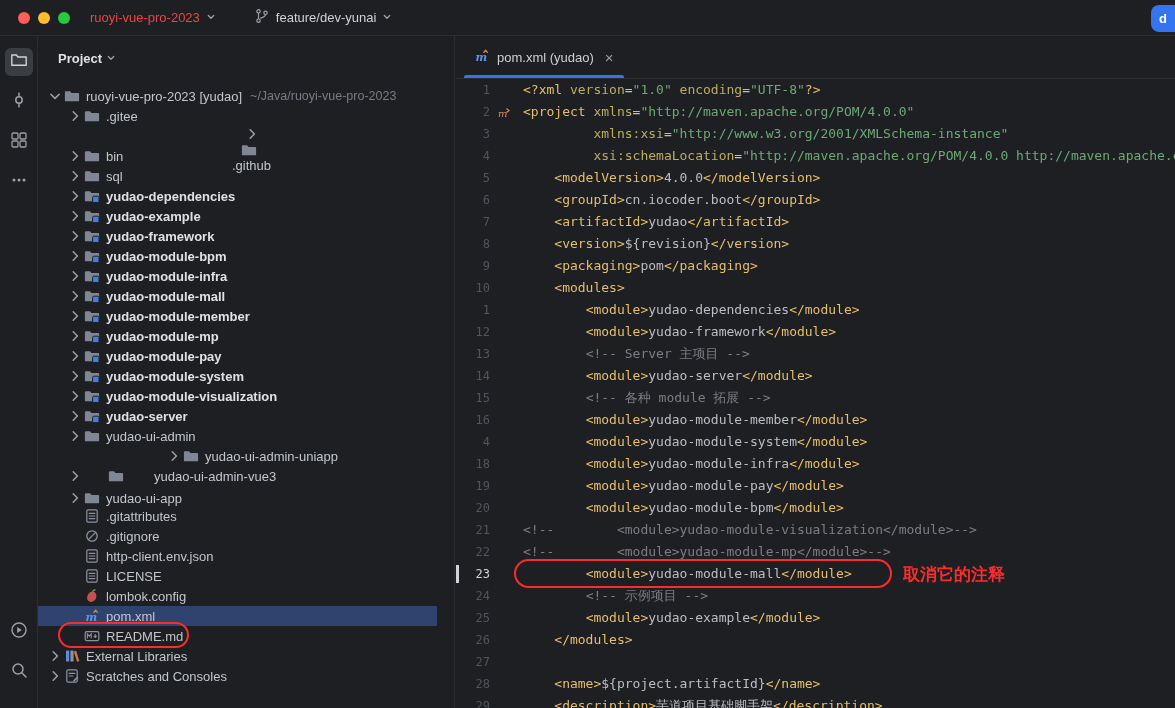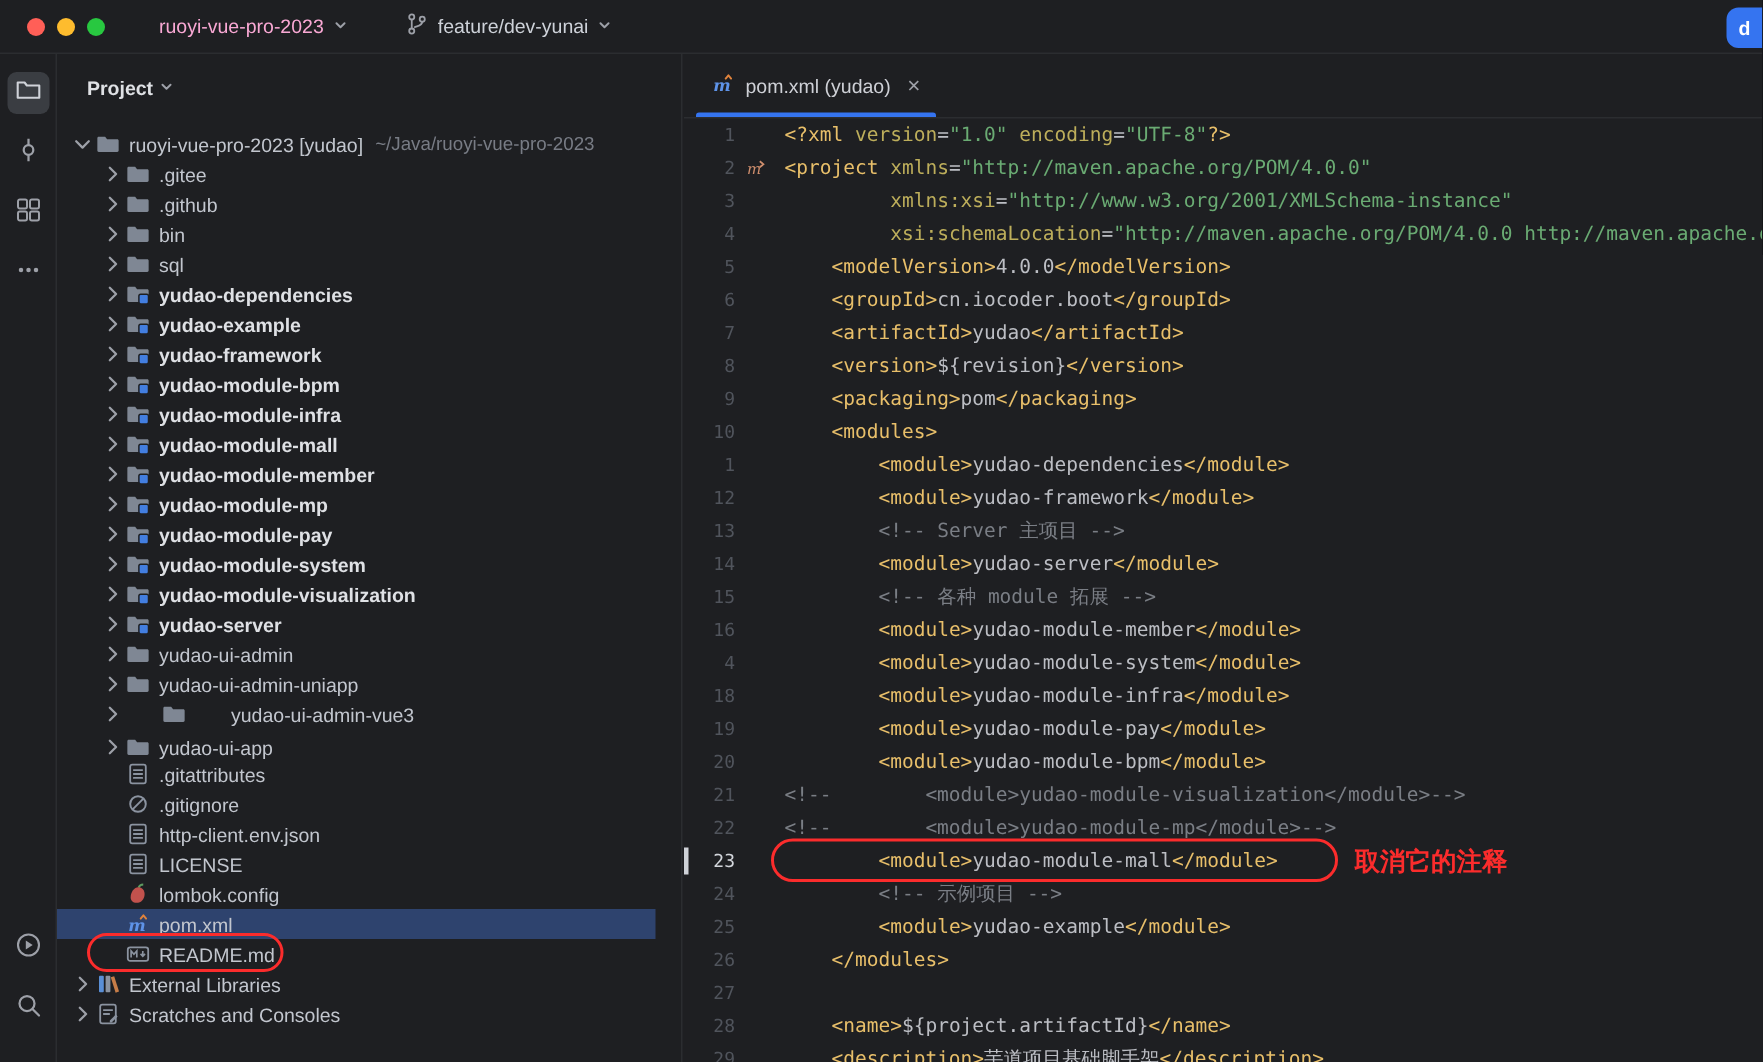--- a/index.html
+++ b/index.html
@@ -4,21 +4,21 @@
 <style>
   *{box-sizing:border-box;margin:0;padding:0}
   html,body{background:#101113}
   body{font-family:"Liberation Sans",sans-serif}
   #app{position:relative;width:1175px;height:708px;background:#1e1f22;overflow:hidden;color:#c2c6ce}
 
   
   .titlebar{position:absolute;top:0;left:0;right:0;height:36px;border-bottom:1px solid #2b2d30;display:flex;align-items:center}
   .lights{display:flex;gap:8px;margin-left:18px}
   .light{width:12px;height:12px;border-radius:50%}
-  .selector{display:flex;align-items:center;gap:6px;margin-left:36px;font-size:13px;color:#f9a8d4;cursor:default}
+  .selector{display:flex;align-items:center;gap:6px;margin-left:20px;font-size:13px;color:#ef4444;cursor:default}
   .selector.branch{margin-left:38px;color:#ced2d9}
   .corner-btn{position:absolute;right:0;top:5px;height:27px;width:24px;background:var(--accent,#3574f0);border-radius:8px 0 0 8px;color:#fff;font-size:13px;font-weight:700;display:flex;align-items:center;padding-left:8px;overflow:hidden}
 
   
   .rail{position:absolute;left:0;top:36px;bottom:0;width:38px;border-right:1px solid #2b2d30;display:flex;flex-direction:column;align-items:center;padding:12px 0 10px;background:#1e1f22}
   .rail-btn{width:28px;height:28px;border-radius:6px;flex:none;display:flex;align-items:center;justify-content:center;margin-bottom:12px}
   .rail-btn.active{background:#3a3d42}
   .rail-spacer{flex:1}
 
   
@@ -164,21 +164,21 @@
               <path d="M6.2 3.8l4.2 4.2-4.2 4.2" fill="none" stroke="#9da0a8" stroke-width="1.5" stroke-linecap="round" stroke-linejoin="round"></path>
             </svg>
           </span>
           <span class="ticon">
             <svg width="16" height="16" viewBox="0 0 16 16" xmlns="http://www.w3.org/2000/svg">
               <path d="M1.8 3.2h4.3l1.3 1.7h6.8c.5 0 .9.4.9.9v6.6c0 .5-.4.9-.9.9H1.8c-.5 0-.9-.4-.9-.9V4.1c0-.5.4-.9.9-.9z" fill="#7f8794"></path>
             </svg>
           </span>
           <span class="lbl">.gitee</span>
         </div>
-        <div class="row" style="padding-left: 28px;">
+        <div class="row" style="padding-left: 28px; flex-direction: column;">
           <span class="chev">
             <svg width="16" height="16" viewBox="0 0 16 16" xmlns="http://www.w3.org/2000/svg">
               <path d="M6.2 3.8l4.2 4.2-4.2 4.2" fill="none" stroke="#9da0a8" stroke-width="1.5" stroke-linecap="round" stroke-linejoin="round"></path>
             </svg>
           </span>
           <span class="ticon">
             <svg width="16" height="16" viewBox="0 0 16 16" xmlns="http://www.w3.org/2000/svg">
               <path d="M1.8 3.2h4.3l1.3 1.7h6.8c.5 0 .9.4.9.9v6.6c0 .5-.4.9-.9.9H1.8c-.5 0-.9-.4-.9-.9V4.1c0-.5.4-.9.9-.9z" fill="#7f8794"></path>
             </svg>
           </span>
@@ -384,21 +384,21 @@
               <path d="M6.2 3.8l4.2 4.2-4.2 4.2" fill="none" stroke="#9da0a8" stroke-width="1.5" stroke-linecap="round" stroke-linejoin="round"></path>
             </svg>
           </span>
           <span class="ticon">
             <svg width="16" height="16" viewBox="0 0 16 16" xmlns="http://www.w3.org/2000/svg">
               <path d="M1.8 3.2h4.3l1.3 1.7h6.8c.5 0 .9.4.9.9v6.6c0 .5-.4.9-.9.9H1.8c-.5 0-.9-.4-.9-.9V4.1c0-.5.4-.9.9-.9z" fill="#7f8794"></path>
             </svg>
           </span>
           <span class="lbl">yudao-ui-admin</span>
         </div>
-        <div class="row" style="padding-left: 28px;">
+        <div class="row" style="padding-left: 28px; justify-content: center;">
           <span class="chev">
             <svg width="16" height="16" viewBox="0 0 16 16" xmlns="http://www.w3.org/2000/svg">
               <path d="M6.2 3.8l4.2 4.2-4.2 4.2" fill="none" stroke="#9da0a8" stroke-width="1.5" stroke-linecap="round" stroke-linejoin="round"></path>
             </svg>
           </span>
           <span class="ticon">
             <svg width="16" height="16" viewBox="0 0 16 16" xmlns="http://www.w3.org/2000/svg">
               <path d="M1.8 3.2h4.3l1.3 1.7h6.8c.5 0 .9.4.9.9v6.6c0 .5-.4.9-.9.9H1.8c-.5 0-.9-.4-.9-.9V4.1c0-.5.4-.9.9-.9z" fill="#7f8794"></path>
             </svg>
           </span>

